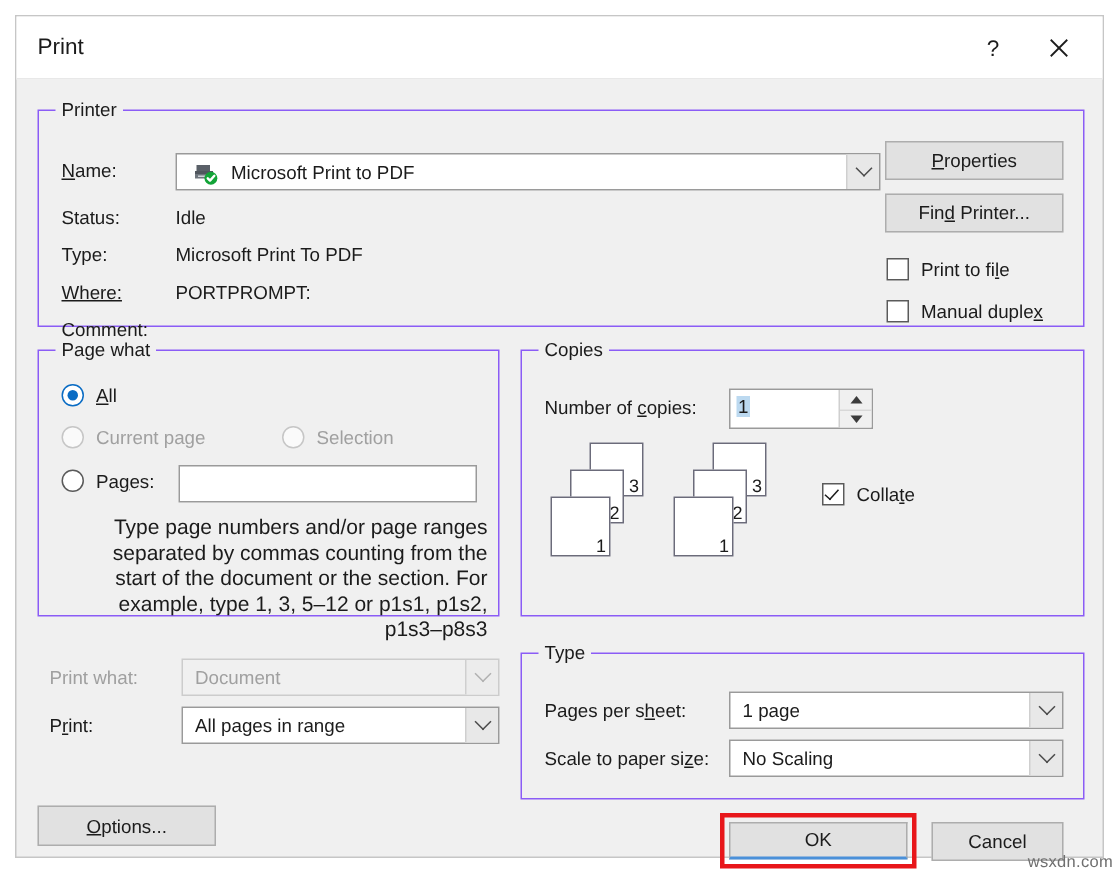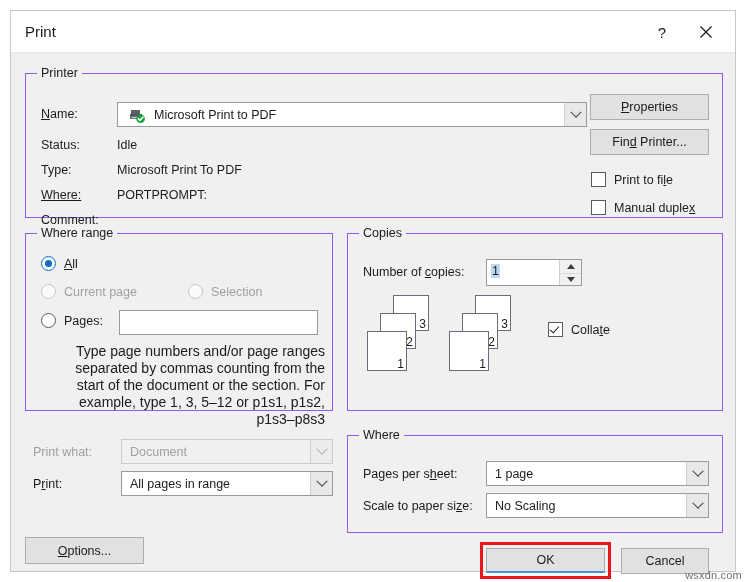--- a/index.html
+++ b/index.html
@@ -297,21 +297,21 @@
     <span>Fin<u>d</u> Printer...</span>
   </div>
 
   <div class="cb" style="left:580px; top:161px;"></div>
   <div class="lbl" style="left:603px; top:162px;">Print to fi<u>l</u>e</div>
 
   <div class="cb" style="left:580px; top:189px;"></div>
   <div class="lbl" style="left:603px; top:190px;">Manual duple<u>x</u></div>
 
   <div class="group" id="grp-pagerange">
-    <span class="glabel">Where range</span>
+    <span class="glabel">Page what</span>
   </div>
 
   <div class="radio sel" style="left:30px; top:245px;"></div>
   <div class="lbl" style="left:53px; top:246px;"><u>A</u>ll</div>
 
   <div class="radio disabled" style="left:30px; top:273px;"></div>
   <div class="lbl disabled" style="left:53px; top:274px;">Current page</div>
 
   <div class="radio disabled" style="left:177px; top:273px;"></div>
   <div class="lbl disabled" style="left:200px; top:274px;">Selection</div>
@@ -382,21 +382,21 @@
 
   <div class="lbl" style="left:22px; top:466px;">P<u>r</u>int:</div>
   <div class="combo" style="left:110px; top:460px; width:212px;">
     <span class="ctext">All pages in range</span>
     <span class="arrow">
         <i class="chev"></i>
       </span>
   </div>
 
   <div class="group" id="grp-zoom">
-    <span class="glabel">Where</span>
+    <span class="glabel">Type</span>
   </div>
 
   <div class="lbl" style="left:352px; top:456px;">Pages per s<u>h</u>eet:</div>
   <div class="combo" style="left:475px; top:450px; width:223px;">
     <span class="ctext">1 page</span>
     <span class="arrow">
         <i class="chev"></i>
       </span>
   </div>
 

